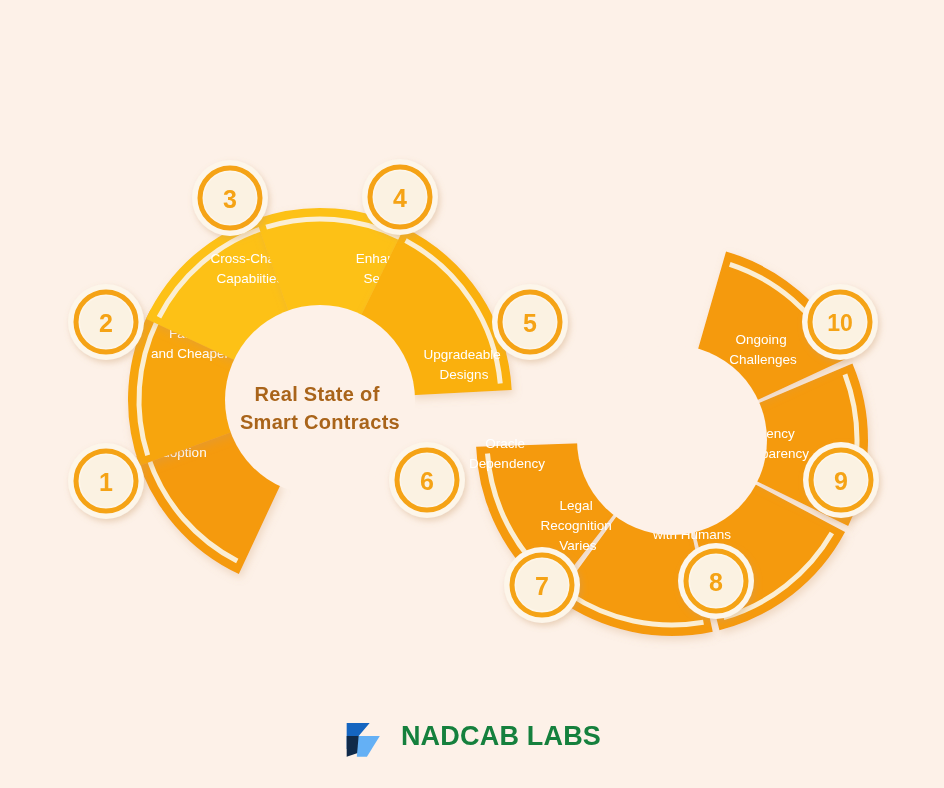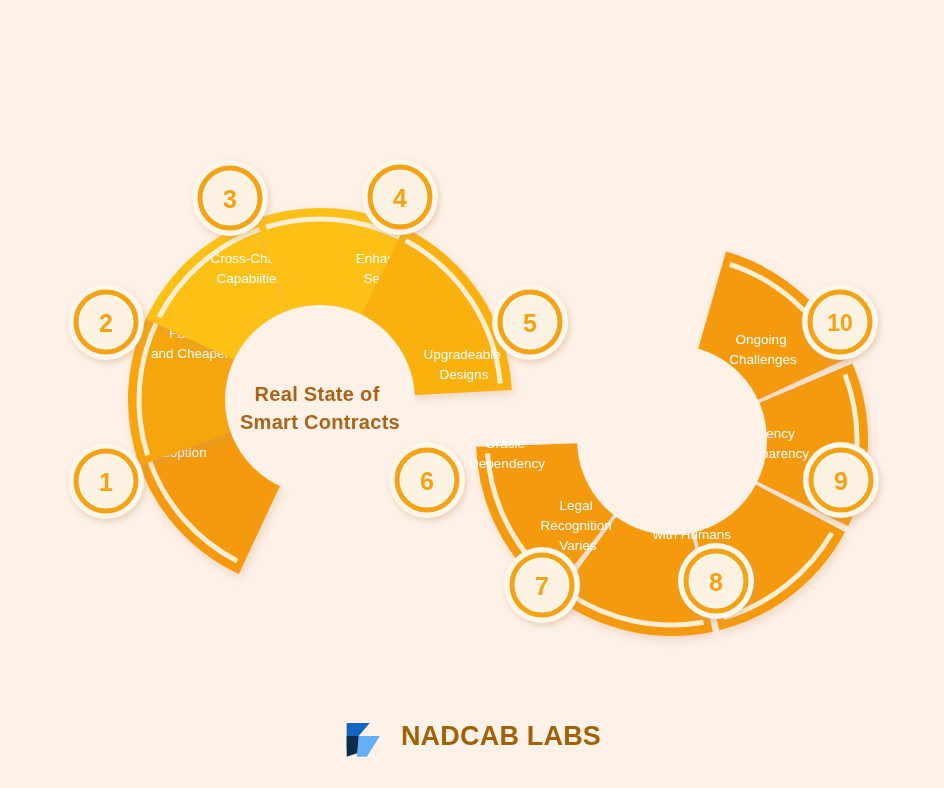--- a/index.html
+++ b/index.html
@@ -50,21 +50,21 @@
     display:flex;
     align-items:center;
     justify-content:center;
     gap:12px;
   }
   #brand-mark{width:46px;height:46px;display:block;}
   #brand-name{
     font-family:"Liberation Sans", sans-serif;
     font-size:27px;
     font-weight:700;
-    color:#a16207;
+    color:#15803d;
     letter-spacing:0.2px;
     line-height:1;
     white-space:nowrap;
   }
 </style>
 </head>
 <body>
 
 <div id="stage">
 

